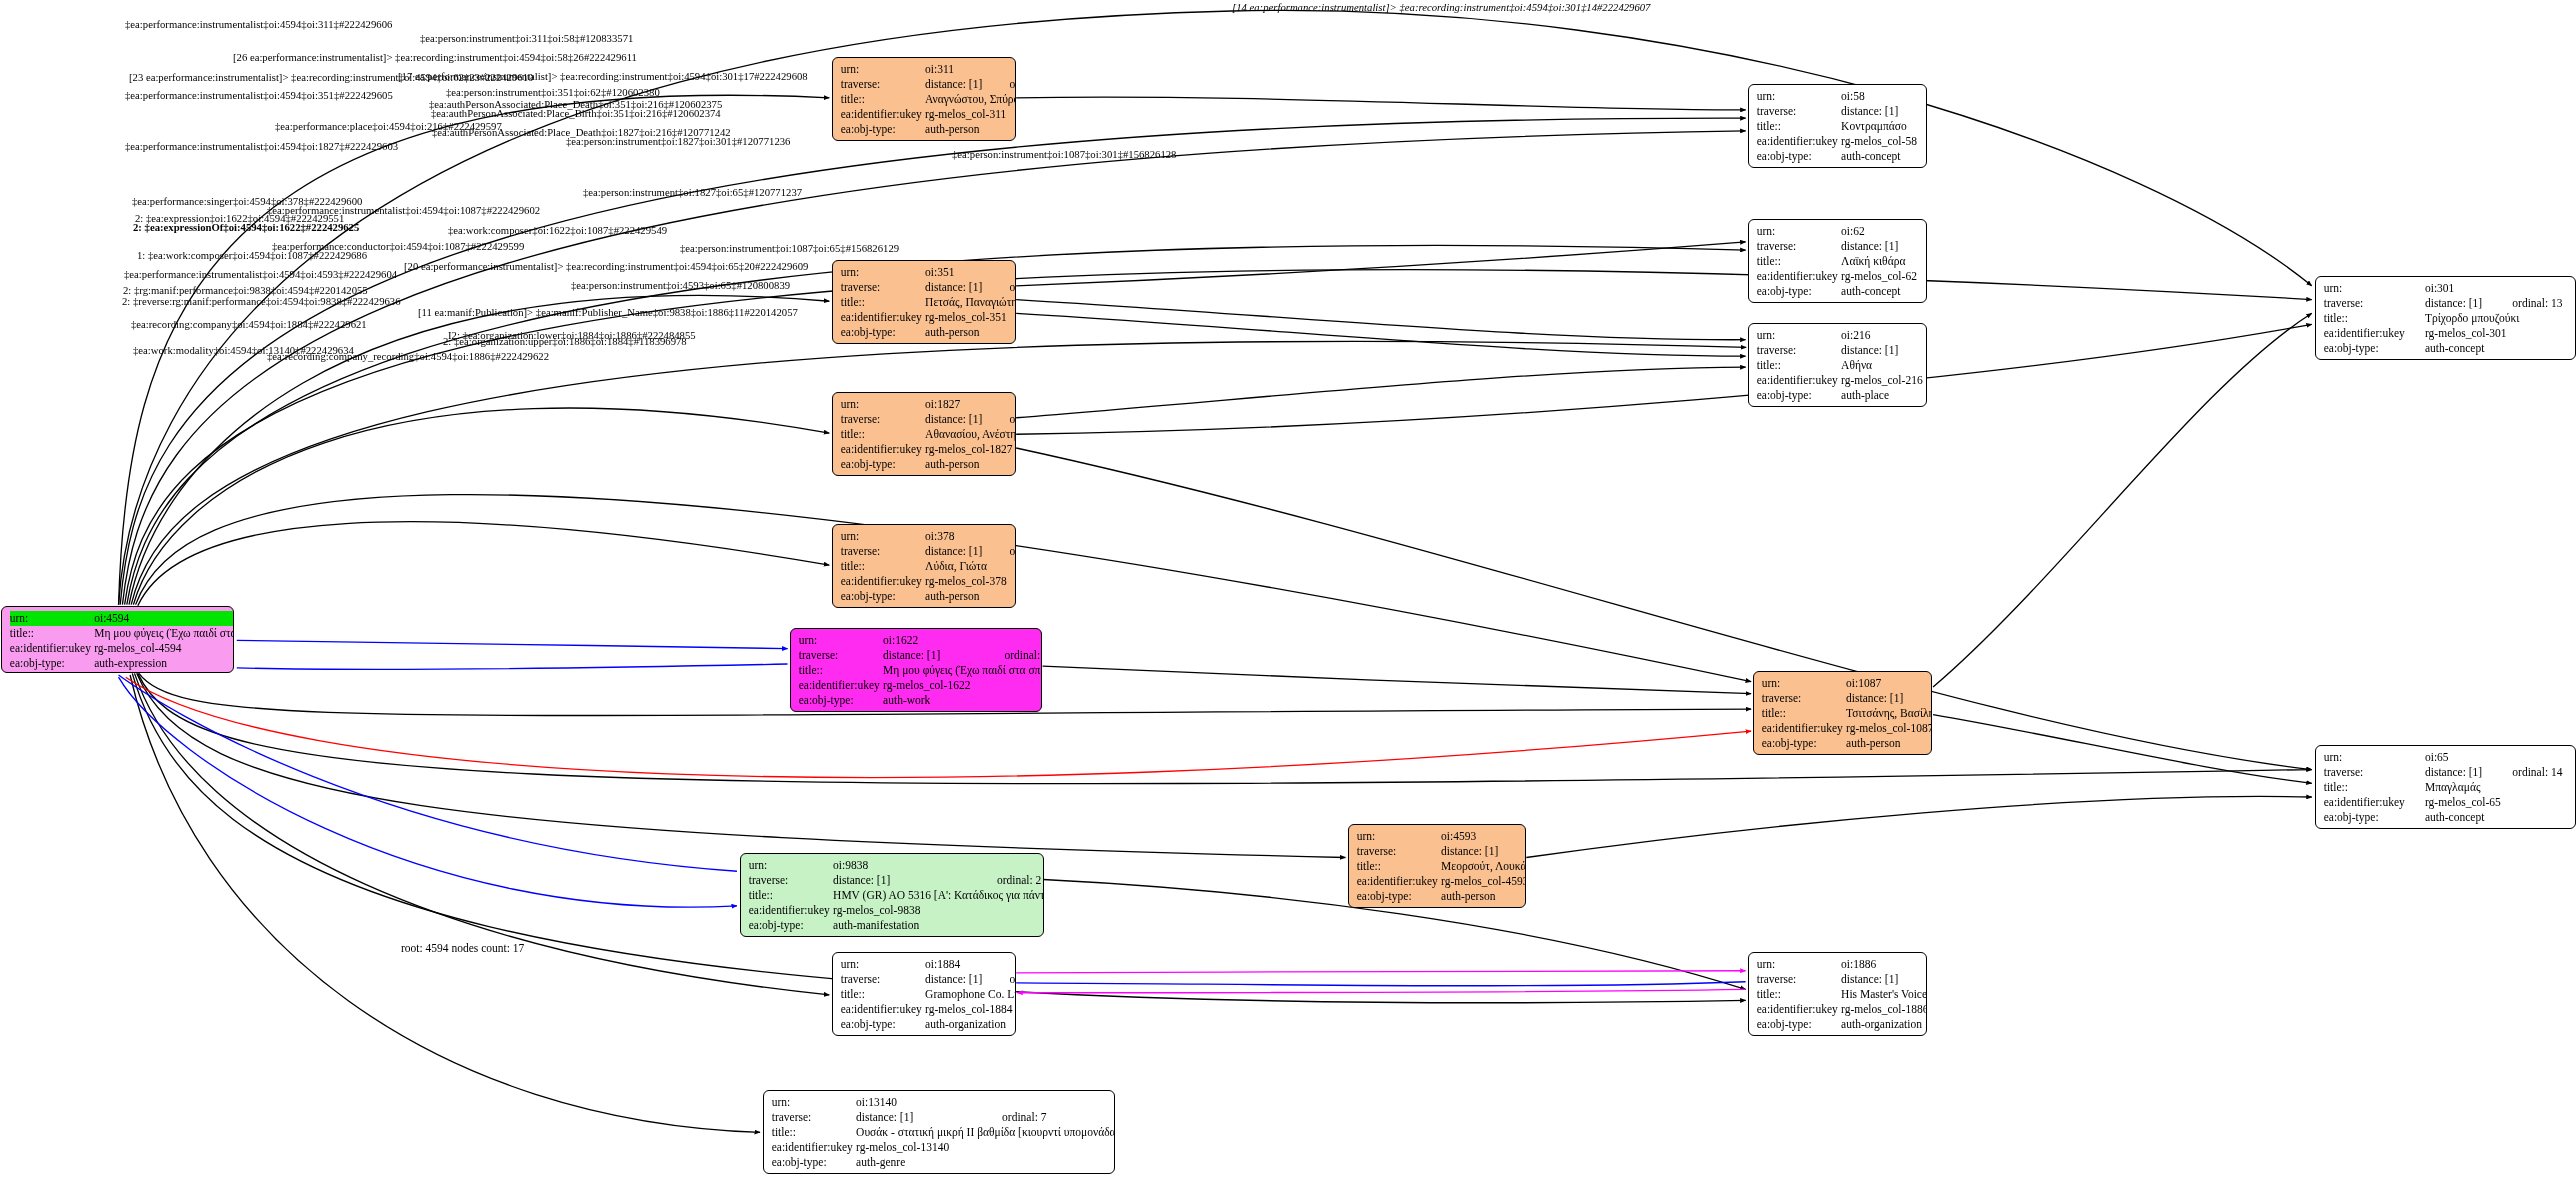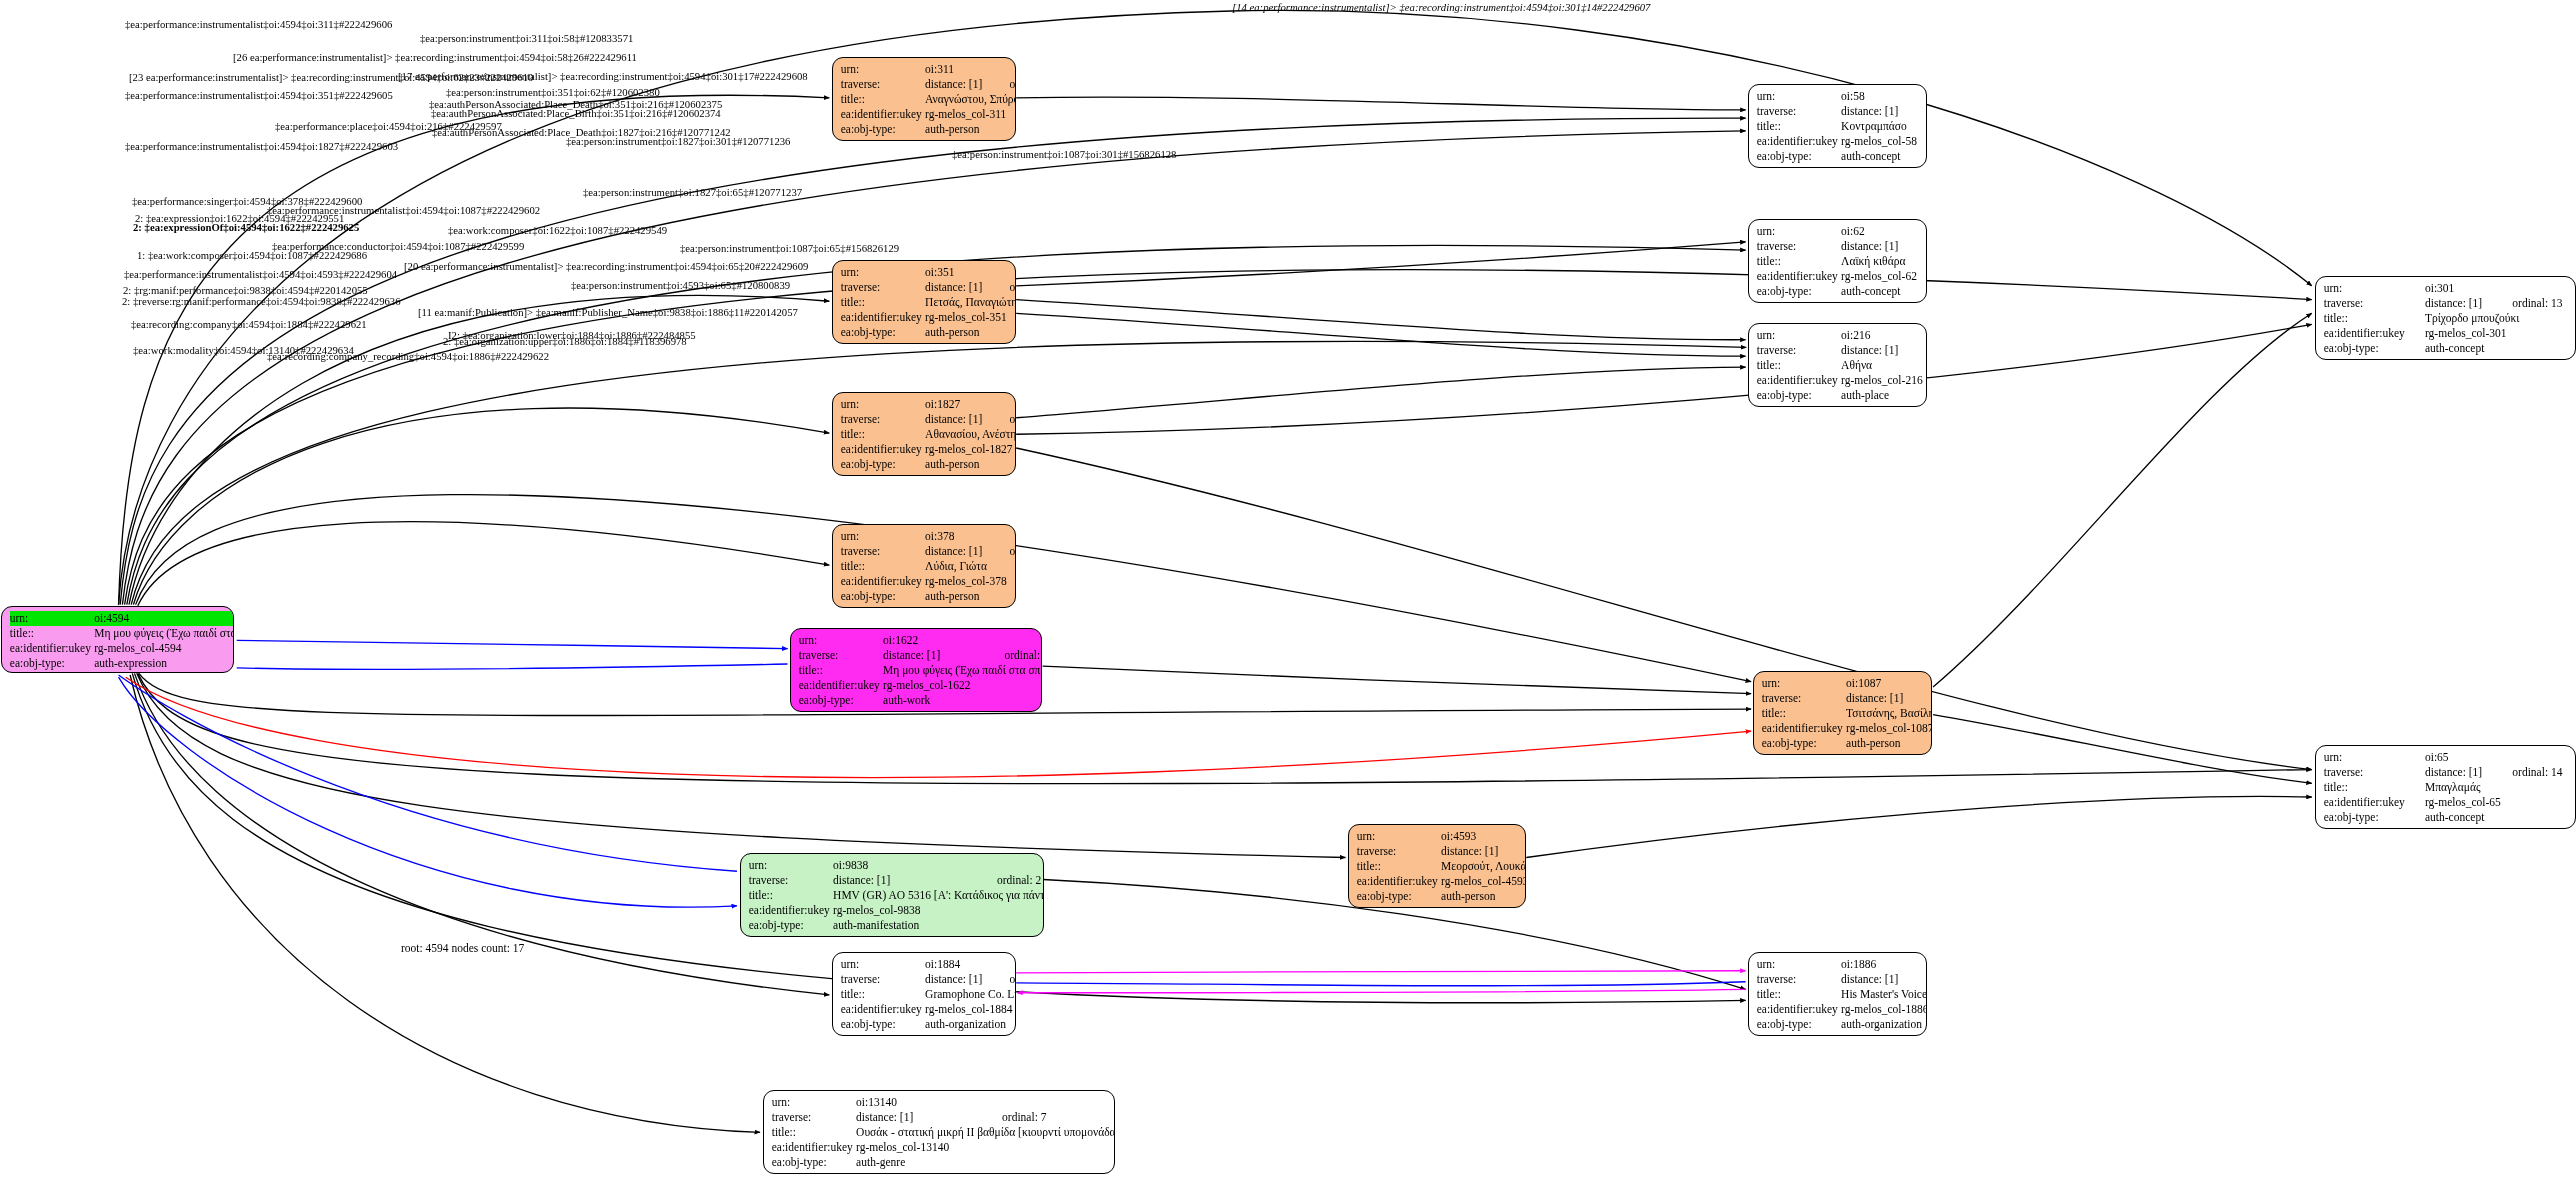--- a/index.html
+++ b/index.html
@@ -1,20 +1,20 @@
 <!DOCTYPE html>
 <html style="font-size:8.8px"><head>
 <meta charset="utf-8">
 <style>
   html,body{margin:0;padding:0;background:#ffffff;}
   body{font-family:"Liberation Serif","DejaVu Serif",serif;}
   #canvas{position:relative;width:2576px;height:1195px;background:#fff;overflow:hidden;}
   svg#edges{position:absolute;left:0;top:0;width:2576px;height:1195px;pointer-events:none;}
 
-  .node{position:absolute;border:1.1px solid #000;border-radius:11px;box-sizing:border-box;
+  .node{position:absolute;border:1.1px solid #000;border-radius:6px;box-sizing:border-box;
         padding:4.4px 5.5px 4.4px 7.7px;background:#fff;overflow:hidden;}
   .node table{border-collapse:collapse;font-size:11.5px;line-height:1.30;width:100%;}
   .node td{padding:0 3.3px 0 0;white-space:nowrap;vertical-align:top;}
   .node td.k{width:98px;}
   .node td.v{}
   .node td.v2{padding-left:24px;}
 
   .n-person{background:#fac090;}
   .n-concept{background:#ffffff;}
   .n-place{background:#ffffff;}

